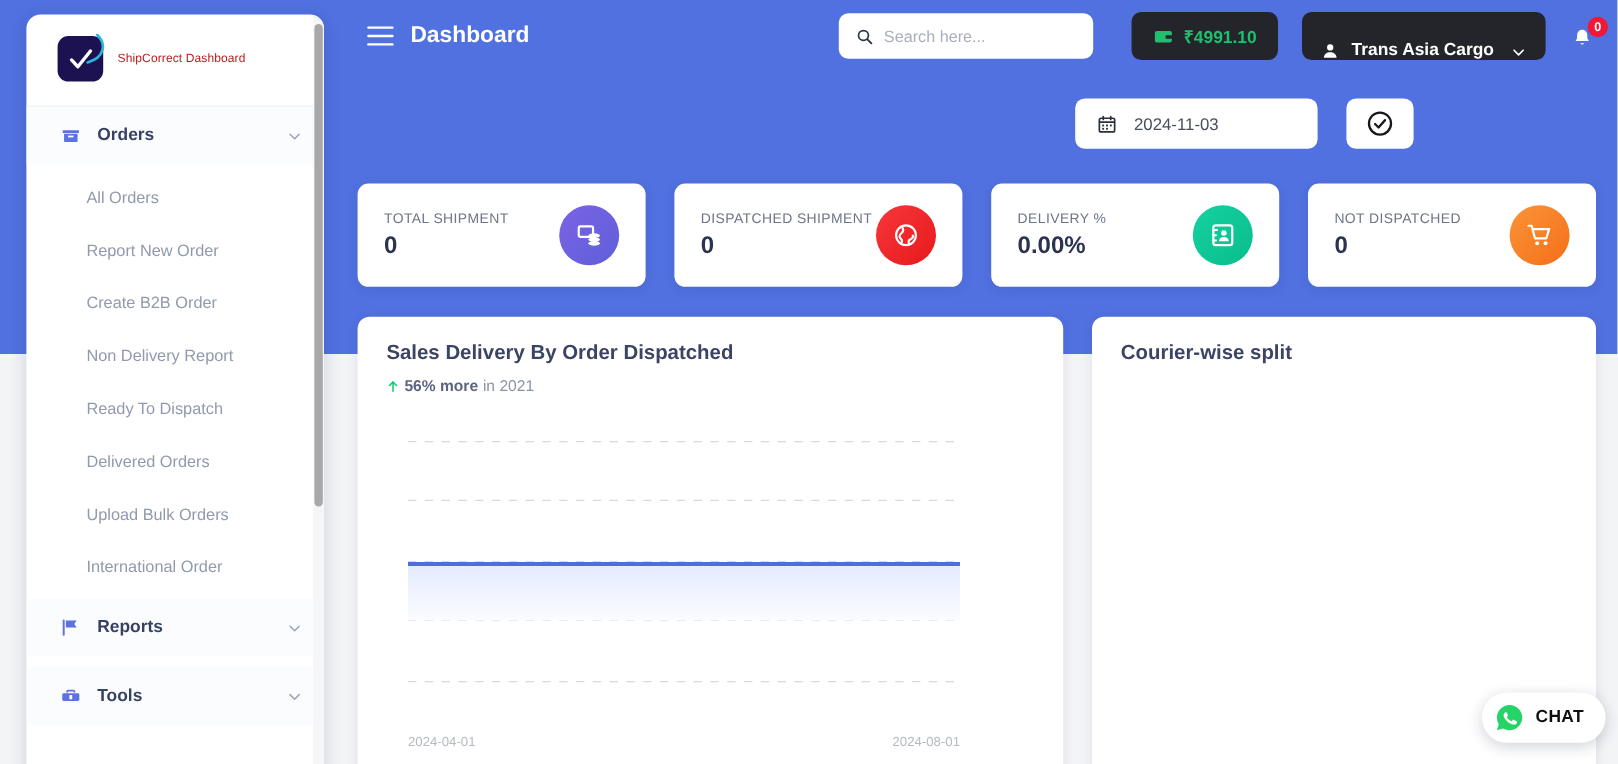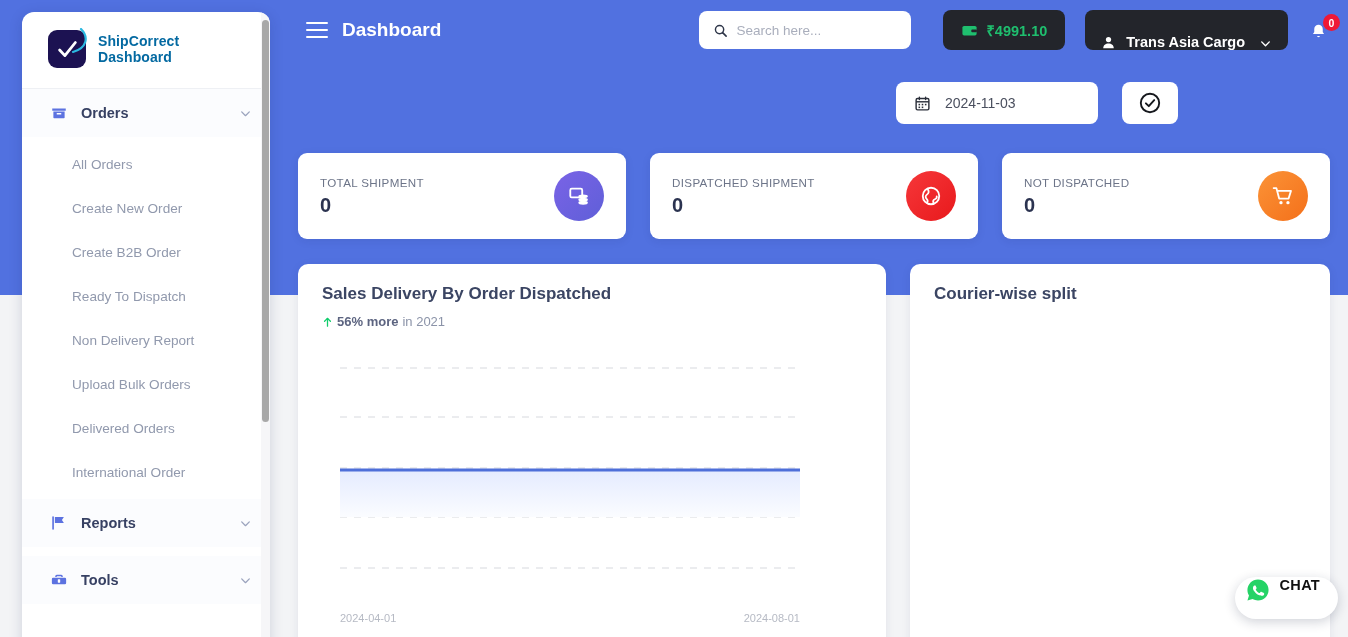--- a/index.html
+++ b/index.html
@@ -42,21 +42,21 @@
     width: 38px; height: 38px; border-radius: 9px;
     background: #1c1252; position: relative; flex: none;
   }
   #brand-mark .tick {
     position: absolute; left: 9px; top: 9px; width: 21px; height: 21px;
   }
   #brand-mark .swoosh {
     position: absolute; right: -5px; top: -2px; width: 20px; height: 26px;
   }
   #brand-text {
-    font-size: 14px; font-weight: 700; color: #0369a1; letter-spacing: .1px;
+    font-size: 10px; font-weight: 400; color: #b91c1c; letter-spacing: .1px;
   }
 
   .nav-group {
     display: flex; align-items: center;
     height: 48px; padding: 0 18px 0 28px; gap: 13px;
     background: #fbfcfe;
     cursor: pointer;
   }
   .nav-group .gicon { width: 18px; height: 18px; flex: none; color: #5c72e0; }
   .nav-group .glabel {
@@ -203,21 +203,21 @@
   #sales-sub b { color: #5c6480; font-weight: 700; }
 
   
   #chart { position: absolute; left: 0; top: 86px; width: 588px; height: 300px; }
 
   
   #chatwidget {
     position: absolute; right: 10px; bottom: 18px;
     height: 42px; background: #fff; border-radius: 22px;
     box-shadow: 0 3px 12px rgba(20,30,60,.20);
-    display: flex; gap: 9px; padding: 0 18px 0 10px;
+    display: flex; align-items: center; gap: 9px; padding: 0 18px 0 10px;
     z-index: 60; cursor: pointer;
   }
   #chatwidget .walogo { width: 26px; height: 26px; flex: none; }
   #chatwidget .watext { font-size: 14.5px; font-weight: 700; color: #101010; letter-spacing: .3px; }
 </style>
 </head>
 <body>
 
 <div id="page">
 
@@ -244,26 +244,26 @@
           <path d="M4.5 10h15v8a1 1 0 0 1-1 1h-13a1 1 0 0 1-1-1z"></path>
         <rect x="9" y="12" width="6" height="2" fill="#ffffff"></rect>
       </svg>
       <span class="glabel">Orders</span>
       <svg class="chev" viewBox="0 0 24 24" fill="none">
         <path d="M5 9l7 7 7-7" stroke="currentColor" stroke-width="2.4" stroke-linecap="round" stroke-linejoin="round"></path>
       </svg>
     </div>
     <div class="nav-list">
       <a class="nav-sub">All Orders</a>
-      <a class="nav-sub">Create New Order</a>
+      <a class="nav-sub">Report New Order</a>
       <a class="nav-sub">Create B2B Order</a>
+      <a class="nav-sub">Non Delivery Report</a>
       <a class="nav-sub">Ready To Dispatch</a>
-      <a class="nav-sub">Non Delivery Report</a>
+      <a class="nav-sub">Delivered Orders</a>
       <a class="nav-sub">Upload Bulk Orders</a>
-      <a class="nav-sub">Delivered Orders</a>
       <a class="nav-sub">International Order</a>
     </div>
 
     <div class="nav-group">
       <svg class="gicon" viewBox="0 0 24 24" fill="currentColor">
         <rect x="3" y="3" width="2.2" height="18" rx="1"></rect>
         <path d="M6.5 4h12l-2.6 4 2.6 4h-12z"></path>
       </svg>
       <span class="glabel">Reports</span>
       <svg class="chev" viewBox="0 0 24 24" fill="none">
@@ -381,20 +381,34 @@
       </div>
       <div class="kbadge" style="background:linear-gradient(135deg,#f6373a,#e8191c);">
         <svg viewBox="0 0 24 24" fill="none">
           <circle cx="12" cy="12" r="9" stroke="currentColor" stroke-width="2"></circle>
           <path d="M8.5 4.6c1.4 2.3 1.1 4.3-.7 5.6-1.7 1.3-2.4 3.2-.6 4.9 1.4 1.3 1.4 3 .5 4.3" stroke="currentColor" stroke-width="1.9" stroke-linecap="round"></path>
           <path d="M14.6 19.2c-.6-1.7 0-3 1.6-3.6 1.6-.6 2.4-1.8 2-3.3" stroke="currentColor" stroke-width="1.9" stroke-linecap="round"></path>
         </svg>
       </div>
     </div>
 
+    <div class="kpi">
+      <div class="ktext">
+        <div class="klabel">DELIVERY %</div>
+        <div class="kvalue">0.00%</div>
+      </div>
+      <div class="kbadge" style="background:linear-gradient(135deg,#16d1a0,#09bd8c);">
+        <svg viewBox="0 0 24 24" fill="none">
+          <rect x="3.4" y="3" width="17.2" height="18" rx="2.2" stroke="currentColor" stroke-width="2"></rect>
+          <circle cx="13" cy="10" r="2.5" fill="currentColor"></circle>
+          <path d="M8.6 17.4c0-2.4 2-3.7 4.4-3.7s4.4 1.3 4.4 3.7z" fill="currentColor"></path>
+          <path d="M3.4 7.2h3.4M3.4 12h2.4M3.4 16.8h2.4" stroke="currentColor" stroke-width="1.9" stroke-linecap="round"></path>
+        </svg>
+      </div>
+    </div>
 
     <div class="kpi">
       <div class="ktext">
         <div class="klabel">NOT DISPATCHED</div>
         <div class="kvalue">0</div>
       </div>
       <div class="kbadge" style="background:linear-gradient(135deg,#fb9337,#f4701a);">
         <svg viewBox="0 0 24 24" fill="none">
           <path d="M1.8 3.4h3l3 11.4h10.3l2.6-8.4H6.3" stroke="currentColor" stroke-width="2" stroke-linecap="round" stroke-linejoin="round"></path>
           <circle cx="9.8" cy="19.3" r="1.8" fill="currentColor"></circle>

